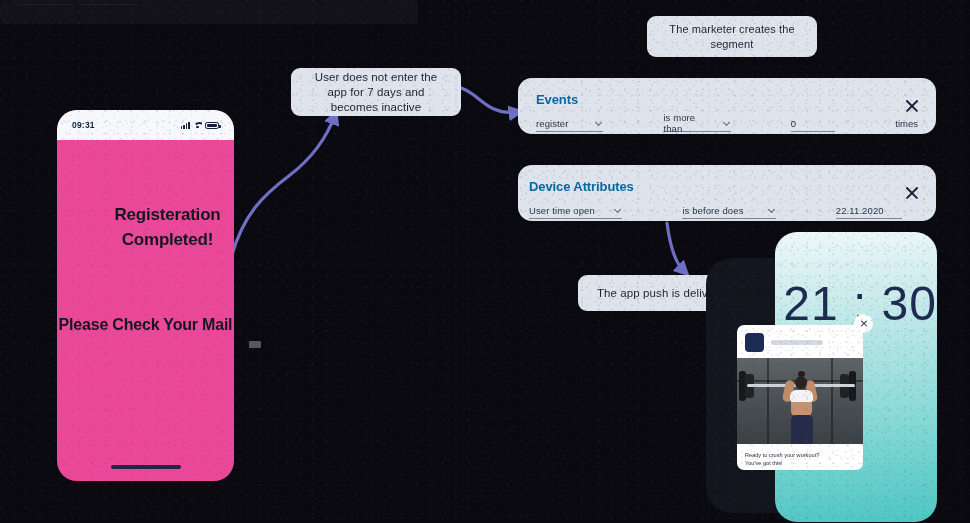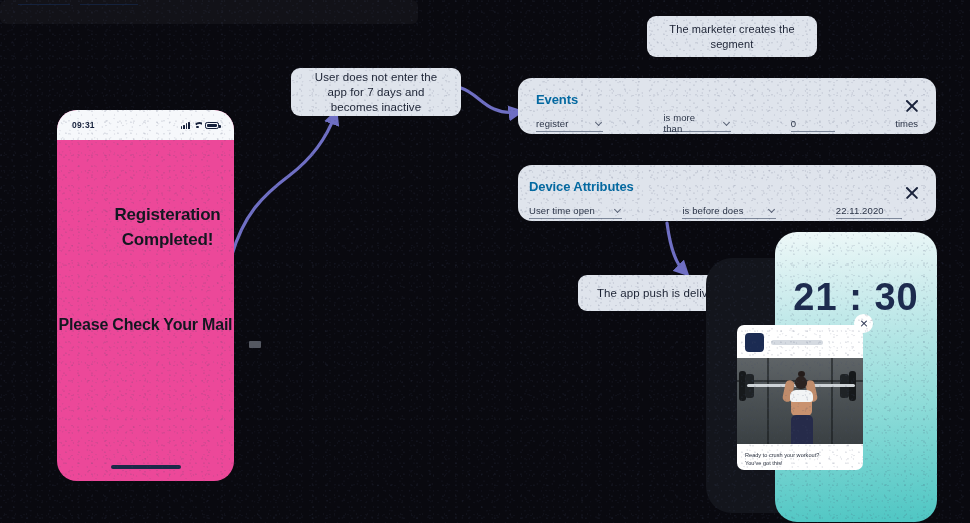--- a/index.html
+++ b/index.html
@@ -193,22 +193,22 @@
   #phone-right {
     position: absolute;
     left: 775px; top: 232px;
     width: 162px; height: 290px;
     border-radius: 22px;
     background: linear-gradient(176deg, #eef8f8 0%, #cdeced 22%, #8fdcd9 60%, #4ec6c3 100%);
     overflow: hidden;
   }
   #phone-right-clock {
     position: absolute; top: 44px; left: 0; right: 0;
-    text-align: center;
-    font-size: 38px; font-weight: 700;
+    text-align: right;
+    font-size: 48px; font-weight: 400;
     color: #1d2b4e; letter-spacing: 1px;
   }
 
   
   #push-card {
     position: absolute;
     left: 737px; top: 325px;
     width: 126px; height: 145px;
     background: #ffffff;
     border-radius: 7px;

